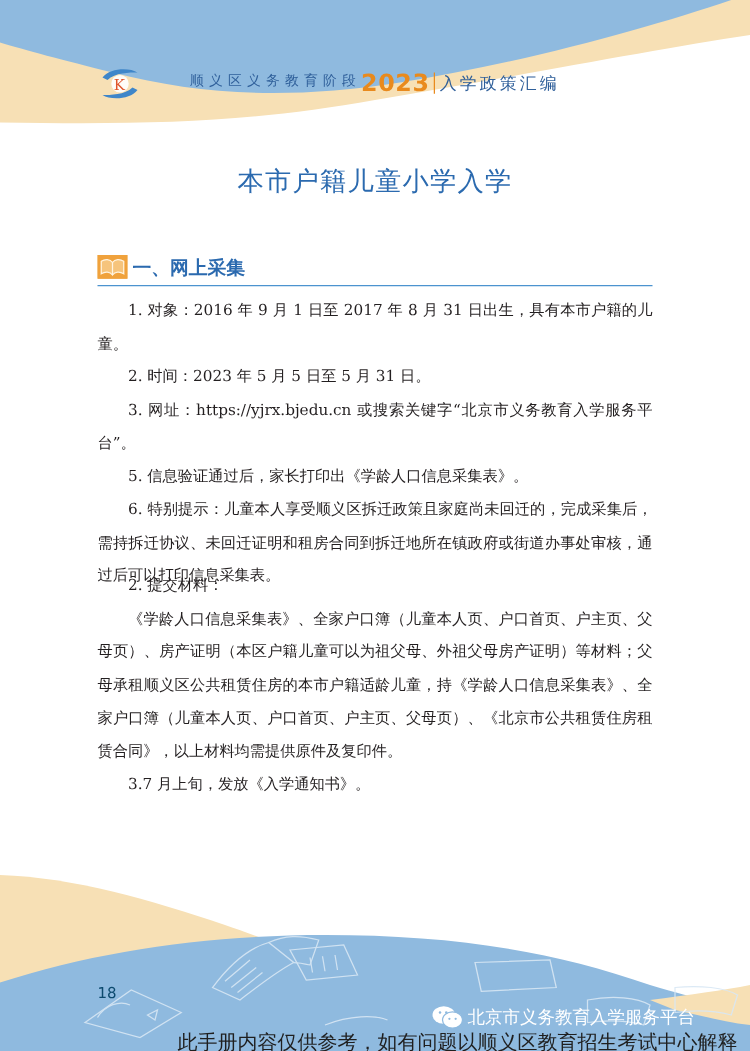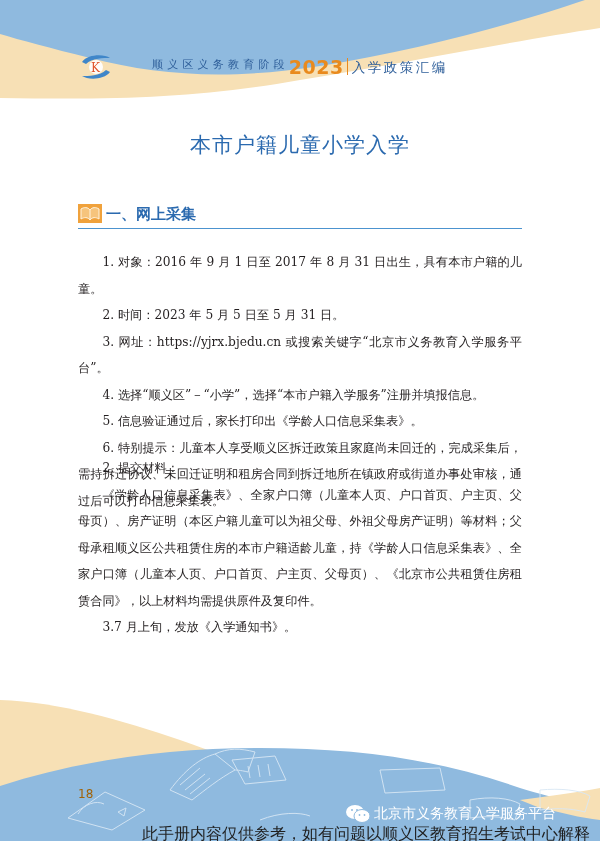--- a/index.html
+++ b/index.html
@@ -18,21 +18,21 @@
   .page-title { position: absolute; left: 0; width: 600px; top: 131px; text-align: center; z-index: 2;
                 font-family: "DejaVu Sans", sans-serif; font-size: 21px; color: #2b6aaf; letter-spacing: 1px; }
 
   .section { position: absolute; left: 78px; width: 444px; z-index: 2; }
   .section-head { display: flex; align-items: flex-start; height: 24px; border-bottom: 1.5px solid #4c93cf; position: relative; }
   .book-icon { width: 24px; height: 19px; background: #f0a23c; position: relative; margin-bottom: 0; }
   .section-title { font-family: "DejaVu Sans", sans-serif; font-weight: bold; font-size: 15px; color: #2b6aaf; margin-left: 4px; line-height: 20px; margin-bottom: 1px; }
   .para { font-size: 12.2px; line-height: 26.5px; text-align: justify; margin: 0; }
   .para.indent { text-indent: 2em; }
 
-  .footer-page { position: absolute; left: 78px; top: 787px; z-index: 2; font-family: "DejaVu Sans", sans-serif; font-size: 12px; color: #a16207; }
+  .footer-page { position: absolute; left: 78px; top: 787px; z-index: 2; font-family: "DejaVu Sans", sans-serif; font-size: 12px; color: #0c4a6e; }
   .footer-note { position: absolute; left: 142px; top: 824px; z-index: 2; font-size: 16px; color: #1f1f1f; }
   .footer-brand { position: absolute; left: 345px; top: 804px; z-index: 2; display: flex; align-items: center; }
   .wechat-icon { width: 26px; height: 20px; position: relative; margin-right: 3px; }
   .footer-brand-text { font-family: "DejaVu Sans", sans-serif; font-size: 14px; color: #ffffff; letter-spacing: 0px; }
 </style>
 </head>
 <body>
 
 <svg class="bg-svg" viewBox="0 0 600 841" xmlns="http://www.w3.org/2000/svg">
 
@@ -89,25 +89,24 @@
   <div class="section-head">
     <div class="book-icon">
       <svg width="24" height="19" viewBox="0 0 24 19">
         <rect width="24" height="19" fill="#f0a23c"></rect>
         <path d="M3 5 C6 3 10 3 12 6 C14 3 18 3 21 5 L21 15 C18 13 14 13 12 16 C10 13 6 13 3 15 Z" fill="#f6c47c" stroke="#fff4e0" stroke-width="1"></path>
         <path d="M12 6 L12 16" stroke="#fff4e0" stroke-width="1"></path>
       </svg>
     </div>
     <div class="section-title">一、网上采集</div>
   </div>
-  <div style="margin-top: 20px;">
+  <div style="margin-top: 6px;">
     <p class="para indent">1. 对象：2016 年 9 月 1 日至 2017 年 8 月 31 日出生，具有本市户籍的儿童。</p>
     <p class="para indent">2. 时间：2023 年 5 月 5 日至 5 月 31 日。</p>
     <p class="para indent">3. 网址：https://yjrx.bjedu.cn 或搜索关键字“北京市义务教育入学服务平台”。</p>
-    <p class="para indent">4. 选择“顺义区”－“小学”，选择“本市户籍入学服务”注册并填报信息。</p>
     <p class="para indent">5. 信息验证通过后，家长打印出《学龄人口信息采集表》。</p>
     <p class="para indent">6. 特别提示：儿童本人享受顺义区拆迁政策且家庭尚未回迁的，完成采集后，需持拆迁协议、未回迁证明和租房合同到拆迁地所在镇政府或街道办事处审核，通过后可以打印信息采集表。</p>
   </div>
 </div>
 
 <div class="section" style="top: 453px;">
   <div style="margin-top: 2px;">
     <p class="para indent">2. 提交材料：</p>
     <p class="para indent">《学龄人口信息采集表》、全家户口簿（儿童本人页、户口首页、户主页、父母页）、房产证明（本区户籍儿童可以为祖父母、外祖父母房产证明）等材料；父母承租顺义区公共租赁住房的本市户籍适龄儿童，持《学龄人口信息采集表》、全家户口簿（儿童本人页、户口首页、户主页、父母页）、《北京市公共租赁住房租赁合同》，以上材料均需提供原件及复印件。</p>
     <p class="para indent">3.7 月上旬，发放《入学通知书》。</p>

